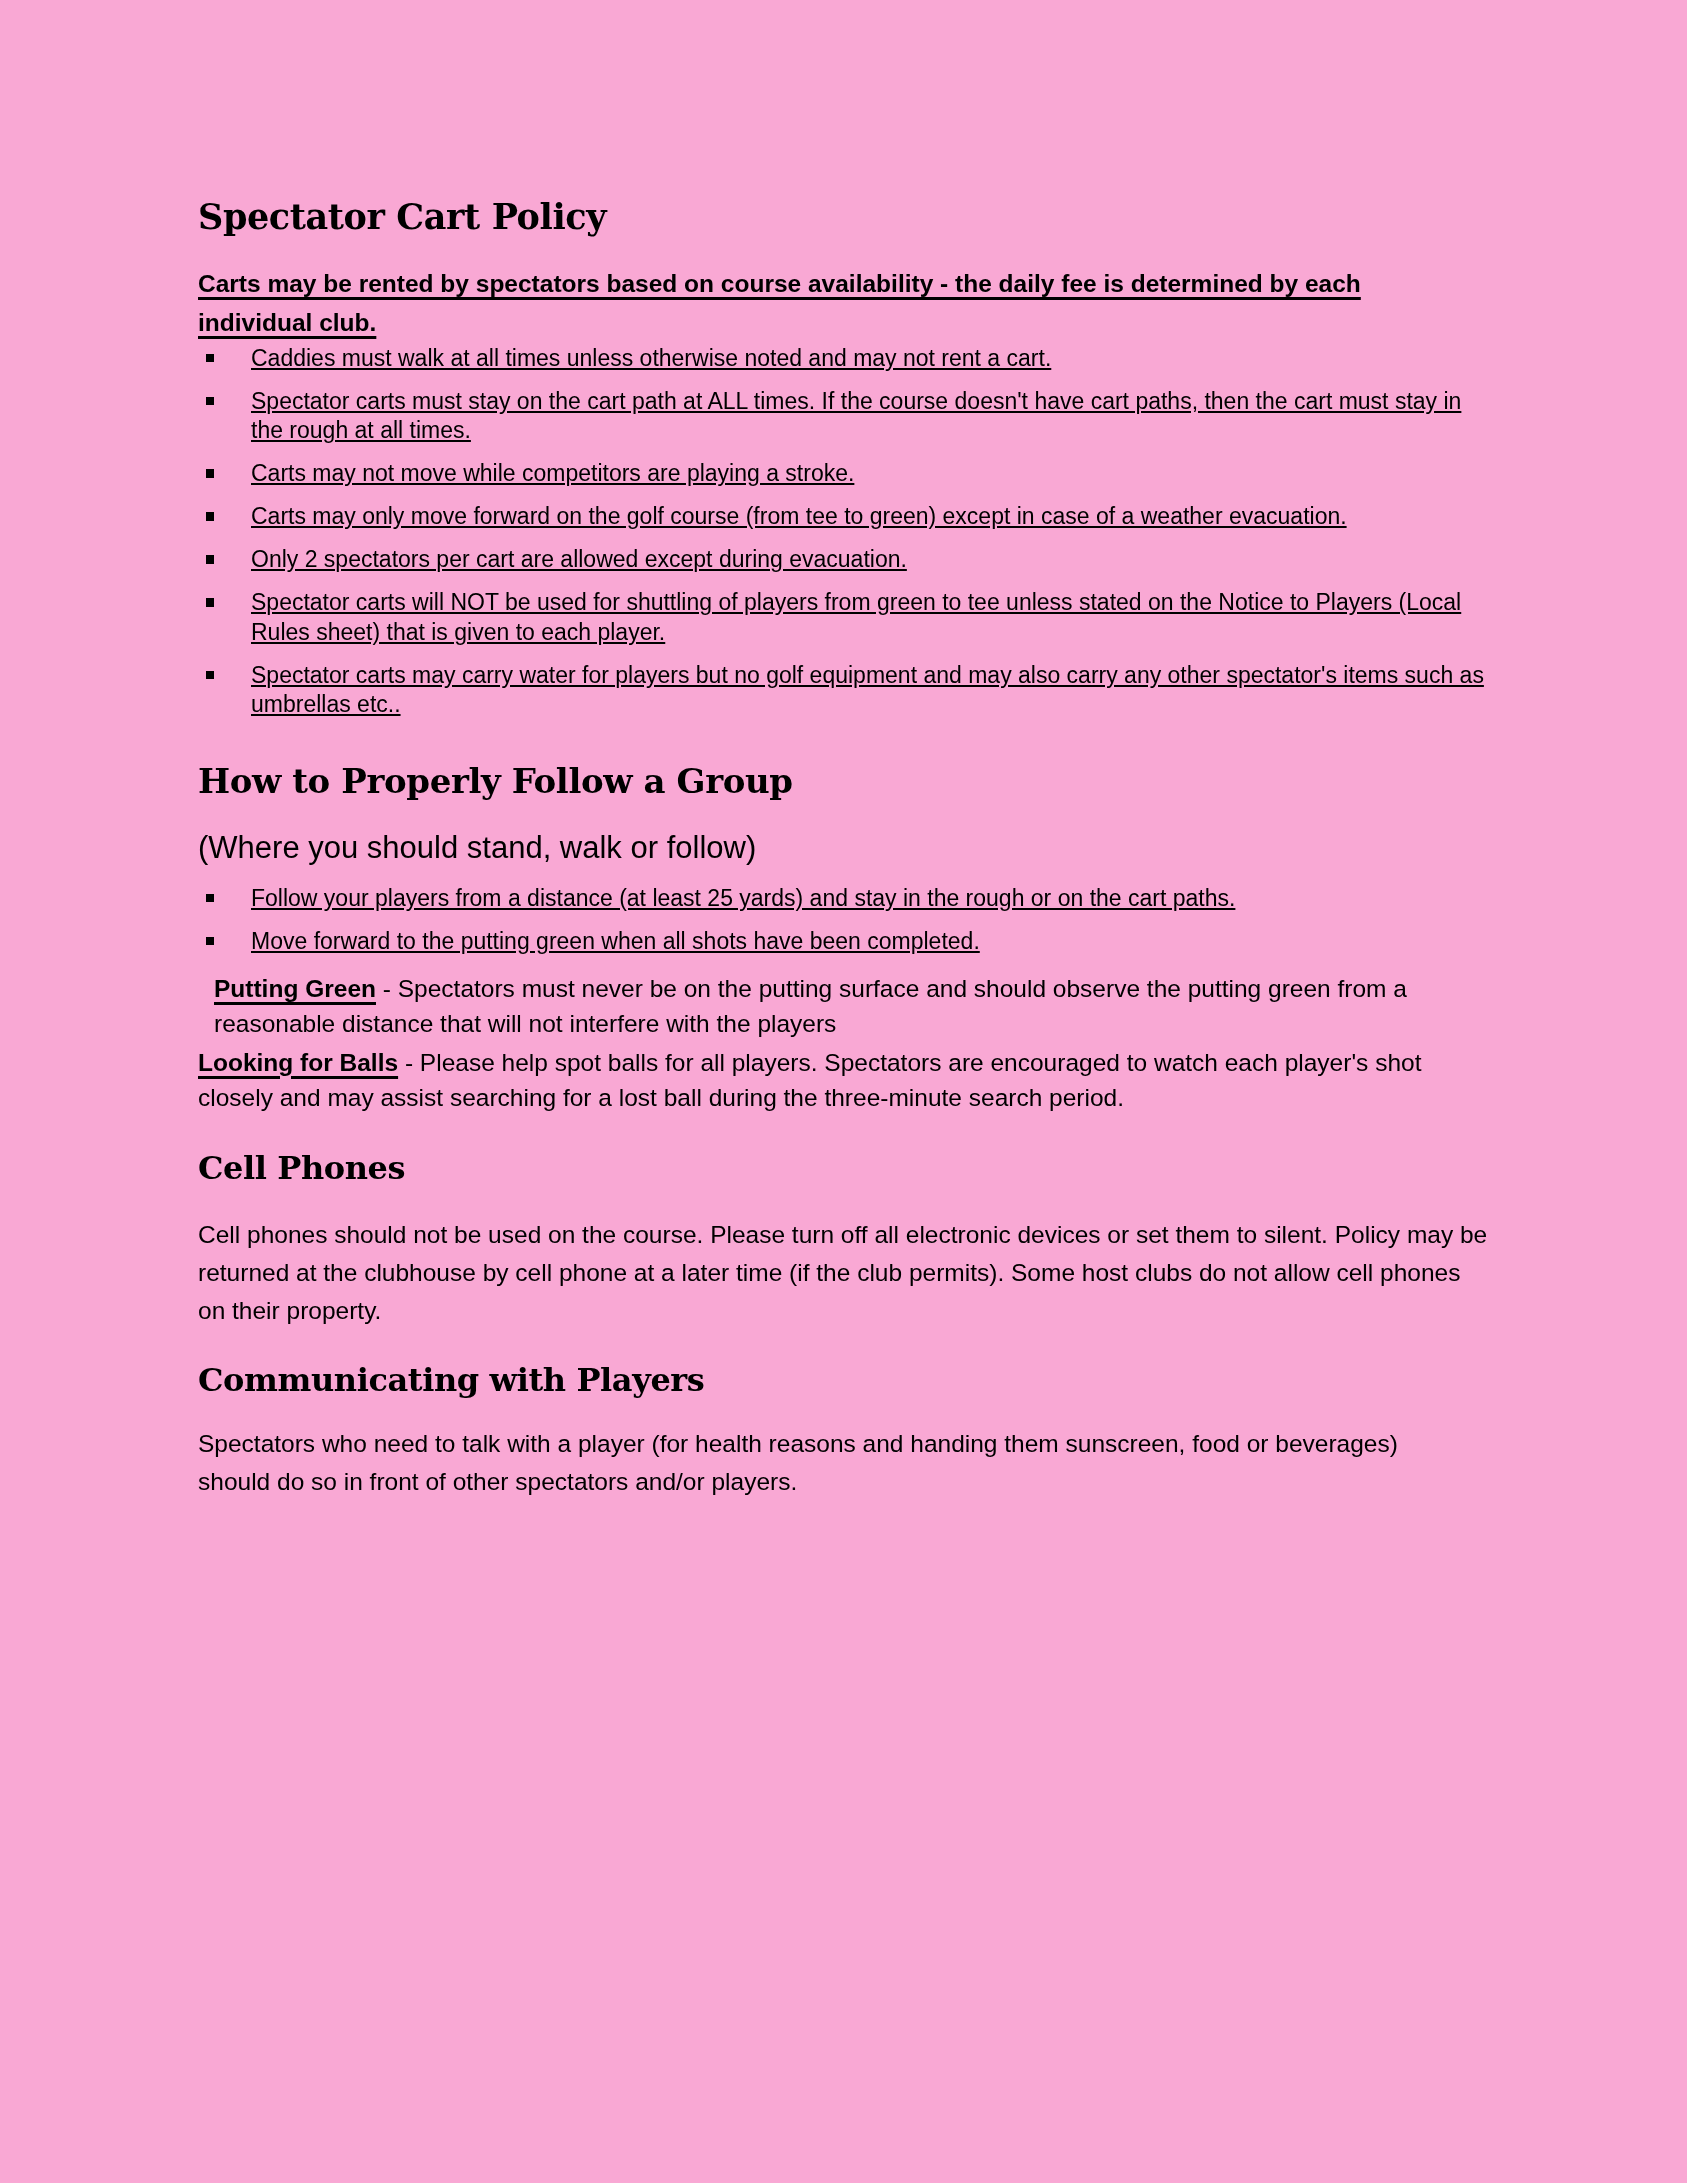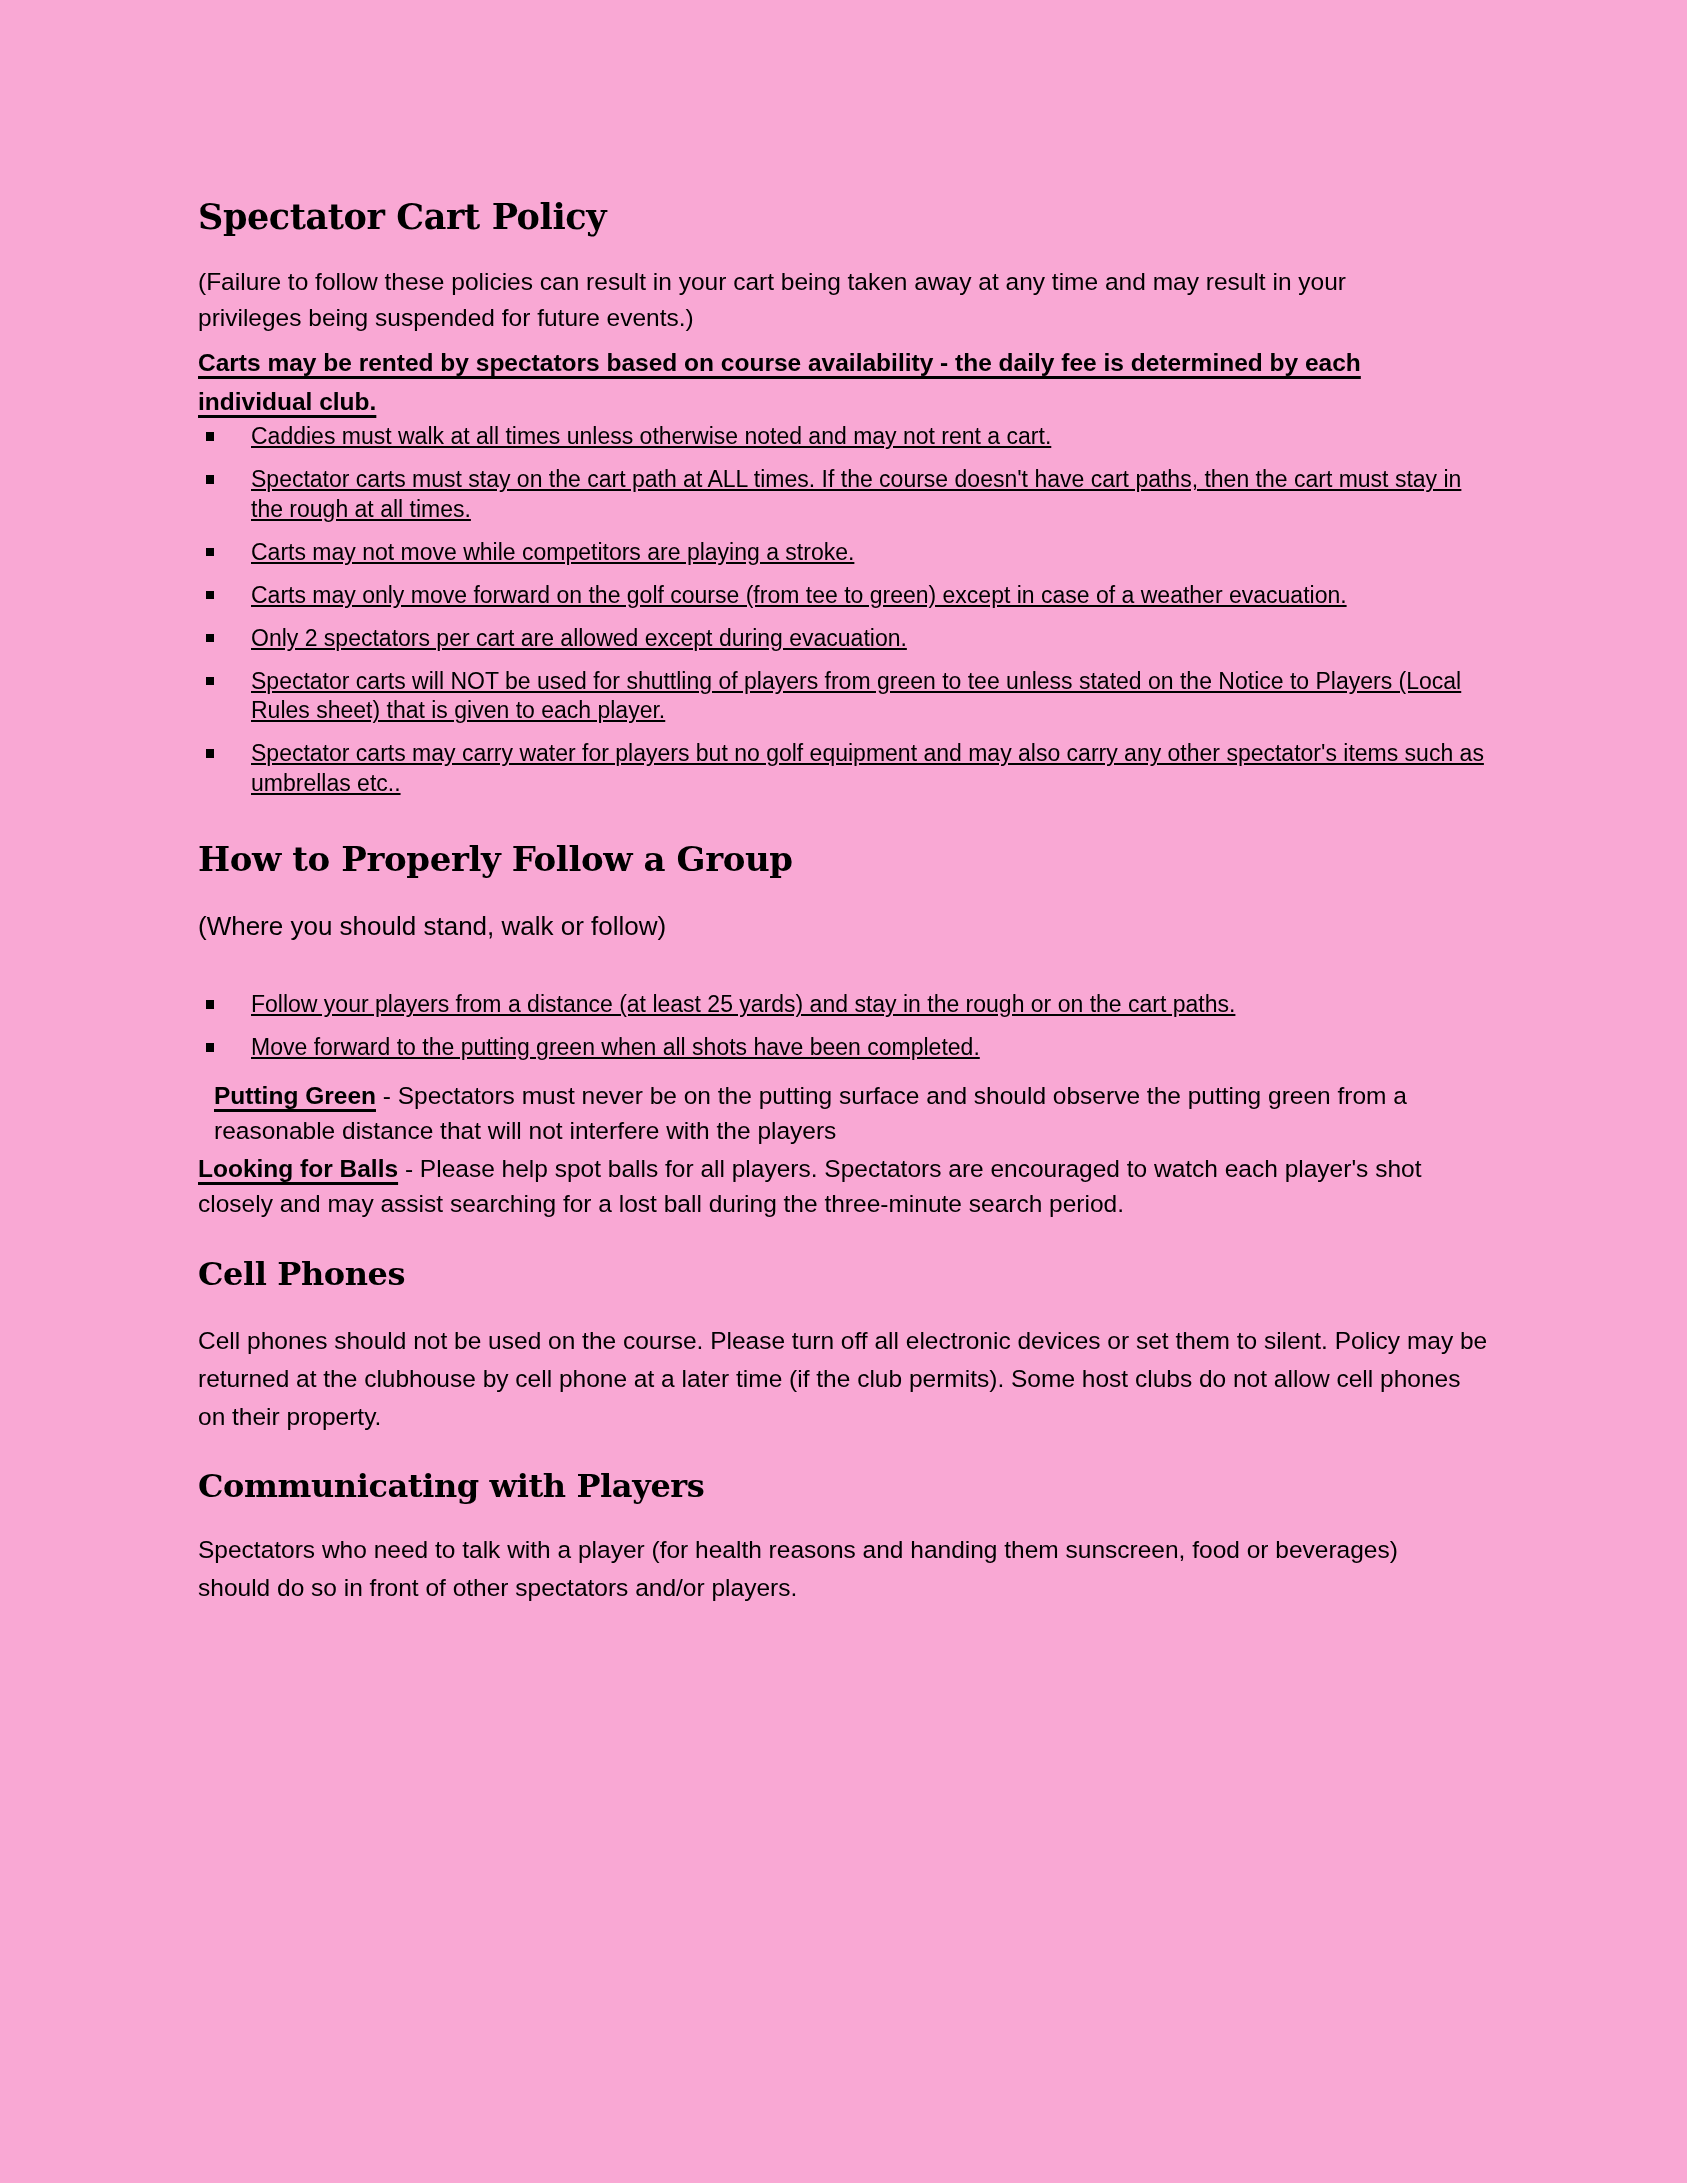--- a/index.html
+++ b/index.html
@@ -58,23 +58,23 @@
   .bullet {
     position: absolute;
     left: 7.6px;
     top: 10px;
     width: 8.4px;
     height: 8.4px;
     background: #000000;
     display: inline-block;
   }
   .subtitle {
-    font-size: 26px;
+    font-size: 31px;
     line-height: 36px;
-    margin-bottom: 46px;
+    margin-bottom: 18px;
   }
   .labeled {
     font-size: 24.5px;
     line-height: 35px;
     max-width: 1265px;
     margin-bottom: 3.4px;
   }
   .labeled.first { margin-top: 15px; margin-left: 16px; }
   .labeled b {
     text-decoration: underline;
@@ -88,21 +88,20 @@
   }
   .body-para.narrow { max-width: 1265px; }
 </style>
 </head>
 <body>
 
 <div class="page">
 
   <h1>Spectator Cart Policy</h1>
 
-  <p class="intro">(Failure to follow these policies can result in your cart being taken away at any time and may result in your privileges being suspended for future events.)</p>
 
   <p class="rental">Carts may be rented by spectators based on course availability - the daily fee is determined by each individual club.</p>
 
   <ul class="bullets">
     <li>
       <span class="bullet"></span>
       <span>Caddies must walk at all times unless otherwise noted and may not rent a cart.</span>
     </li>
     <li>
       <span class="bullet"></span>

